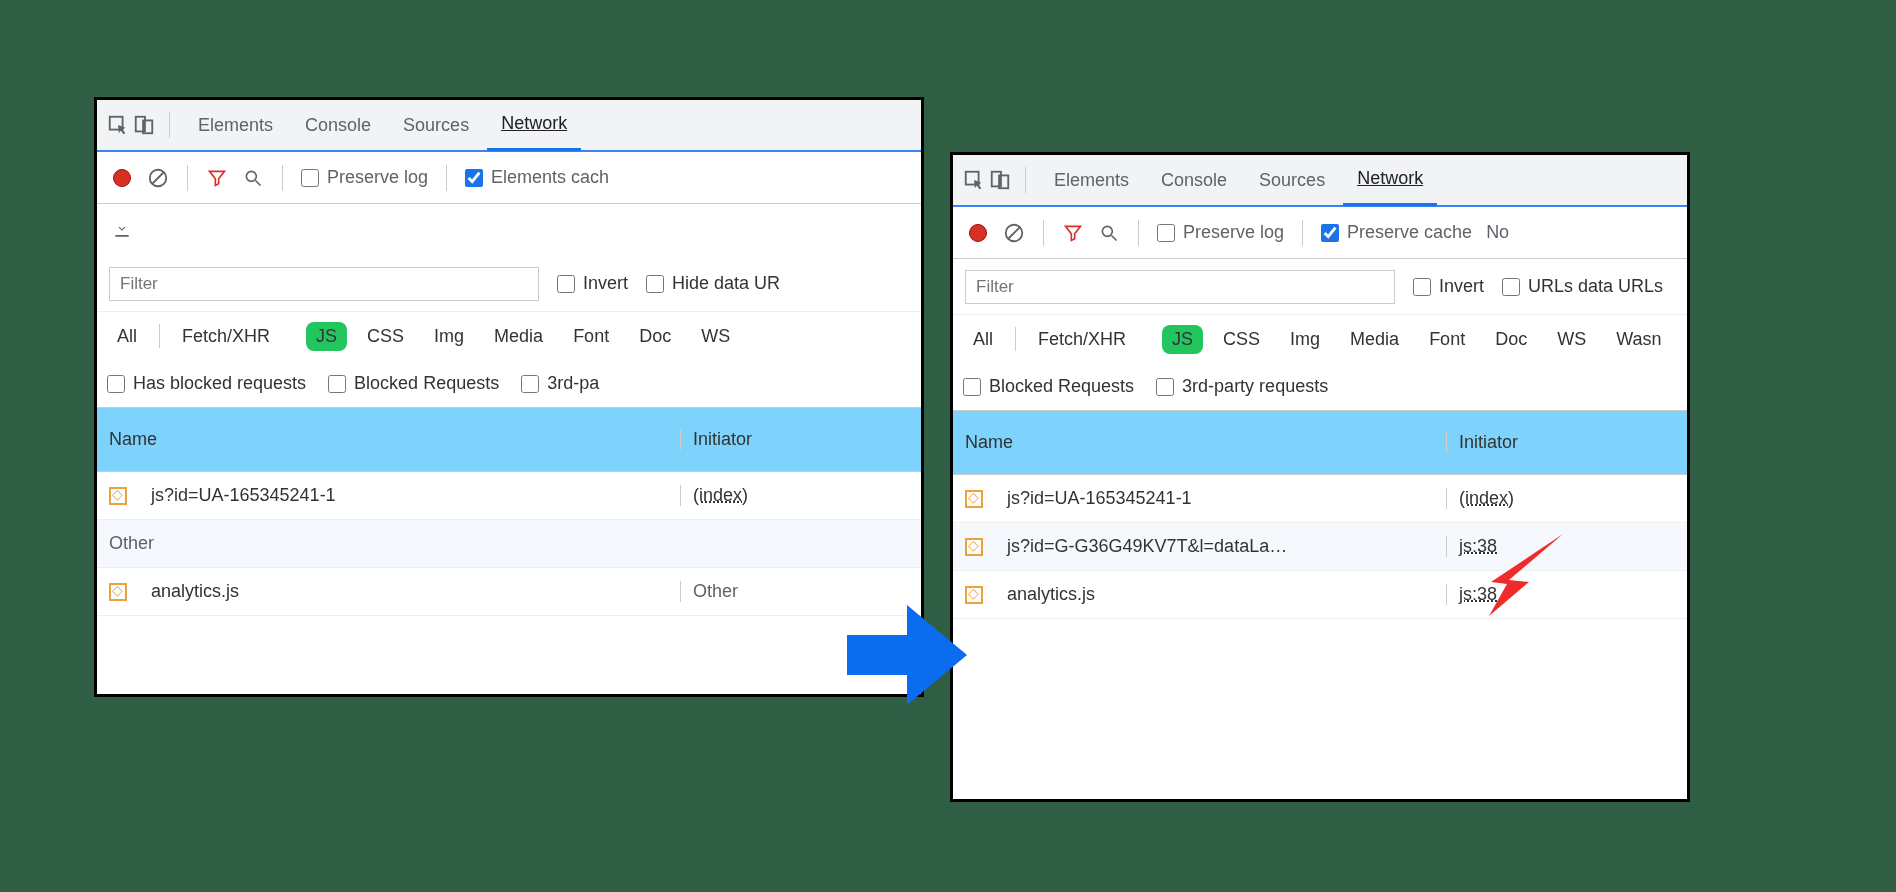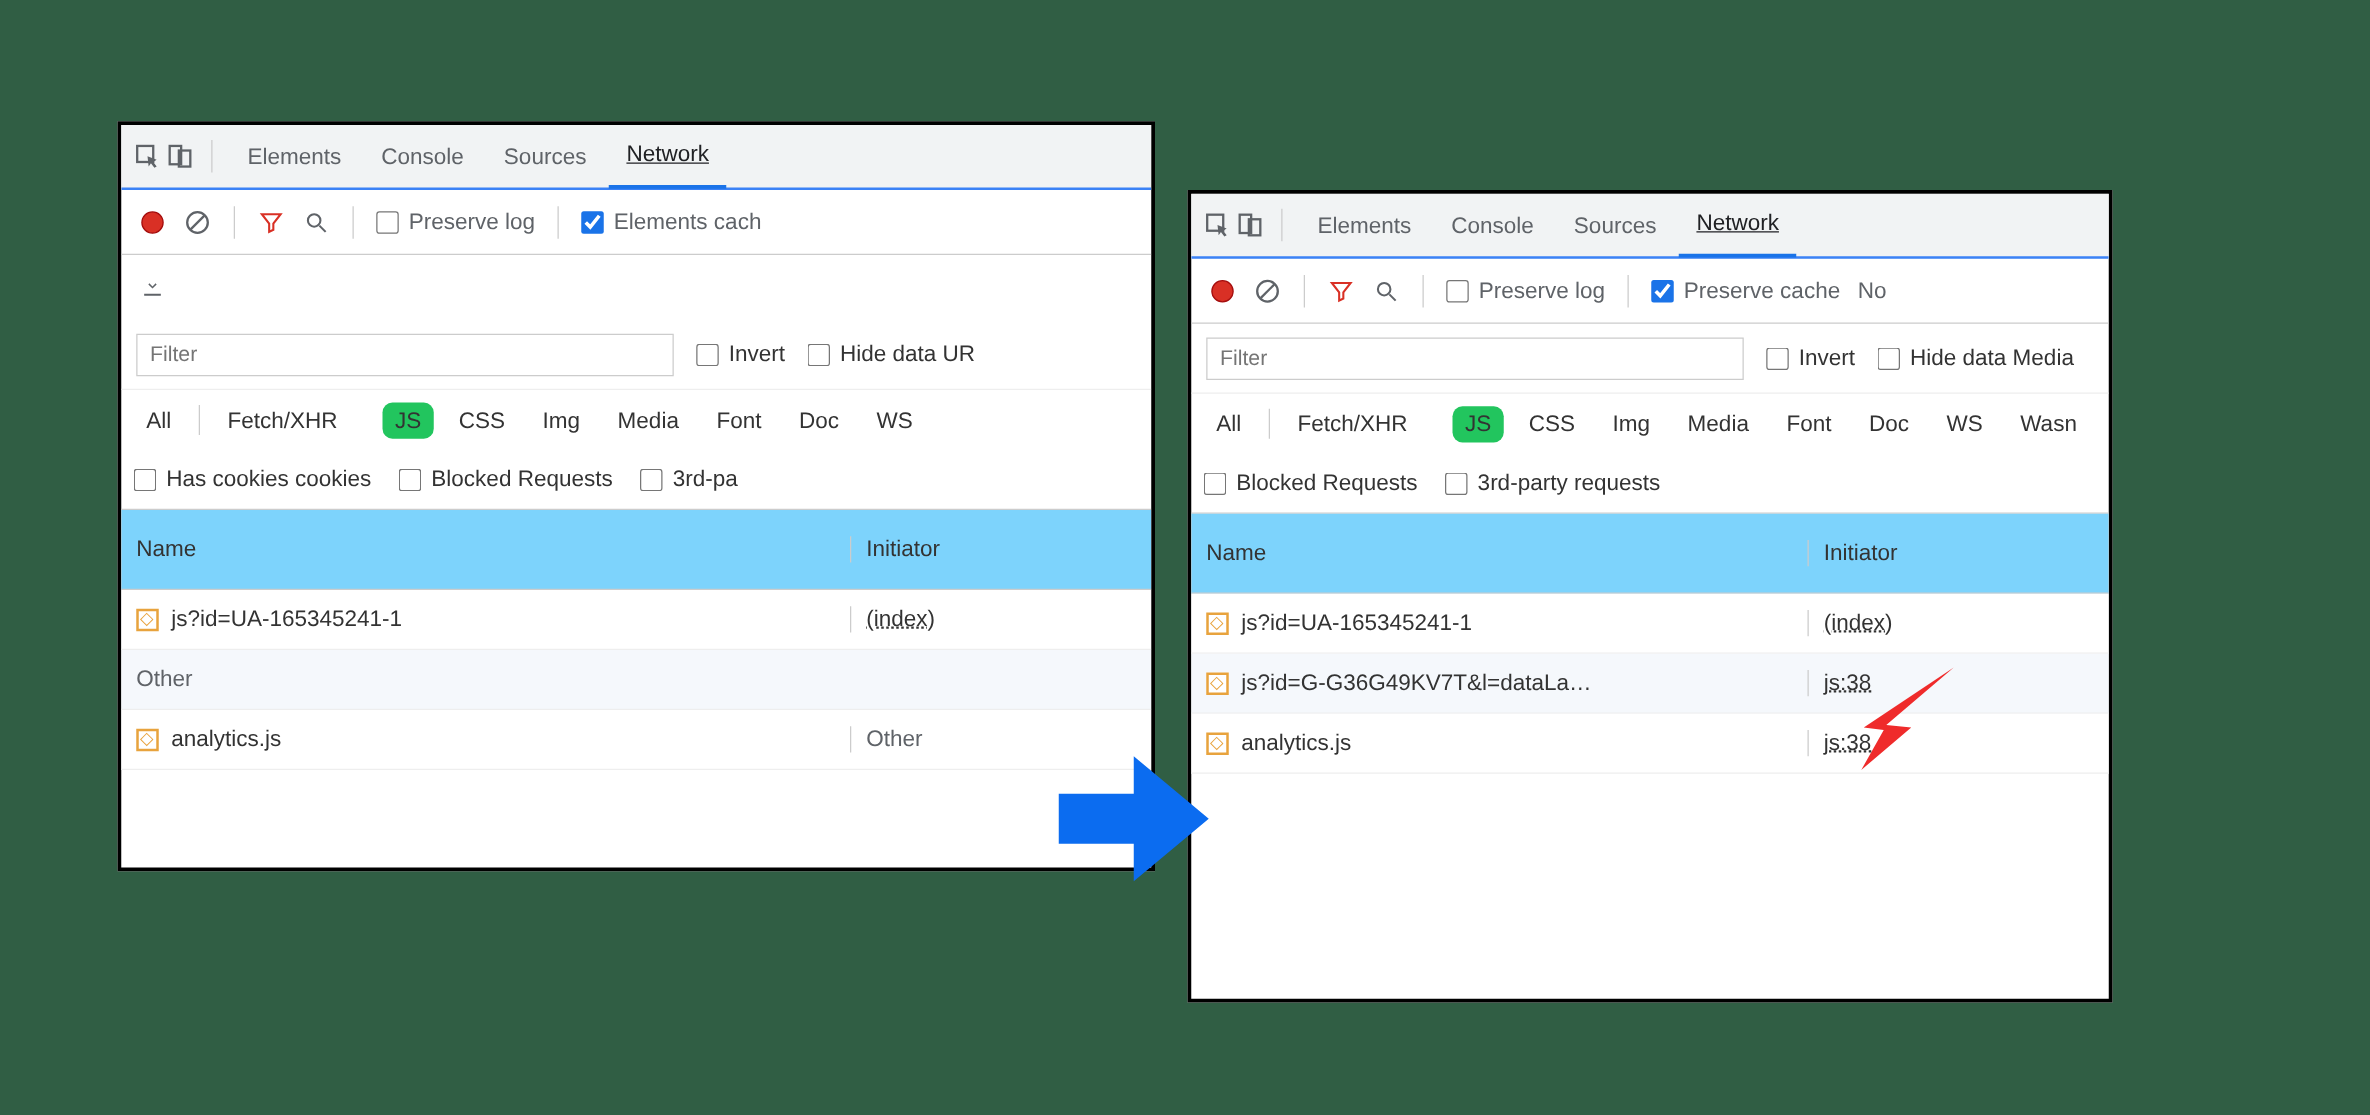--- a/index.html
+++ b/index.html
@@ -84,21 +84,21 @@
     border-bottom:1px solid #ccc;
   }
 
   .table { width:100%; }
   .thead { display:flex; height:64px; align-items:center; background:#7dd3fc; border-bottom:1px solid #ccc; font-size:18px; color:#333; }
   .th.name { flex:1; padding-left:12px; border-right:1px solid #ccc; }
   .th.init { flex:0 0 240px; padding-left:12px; }
   .trow { display:flex; height:48px; align-items:center; font-size:18px; border-bottom:1px solid #eee; }
   .trow:nth-child(odd){ background:#fff; }
   .trow:nth-child(even){ background:#f5f8fc; }
-  .td.name { flex:1; padding-left:12px; border-right:1px solid #ccc; display:flex; gap:10px; align-items:center; overflow:hidden; text-overflow:ellipsis; white-space:nowrap; }
+  .td.name { flex:1; padding-left:12px; border-right:1px solid #ccc; display:flex; gap:24px; align-items:center; overflow:hidden; text-overflow:ellipsis; white-space:nowrap; }
   .td.init { flex:0 0 240px; padding-left:12px; color:#5f6368; }
   .td.init .link { text-decoration: underline dotted; color:#333; }
   .js-icon { width:18px; height:18px; background:#fff; border:2px solid #e8a33d; position:relative; flex-shrink:0; }
   .js-icon::after { content:"◇"; color:#e8a33d; position:absolute; top:-3px; left:1px; font-size:14px; }
 
   .icon-btn { width:22px; height:22px; display:flex; align-items:center; justify-content:center; flex-shrink:0; }
   .record-dot { width:18px; height:18px; border-radius:50%; background:#d93025; border:1px solid #a50e0e; }
   .clear-icon svg { width:22px; height:22px; stroke:#5f6368; fill:none; stroke-width:2; }
   .funnel svg { width:20px; height:20px; fill:none; stroke:#d93025; stroke-width:2; }
   .search svg { width:20px; height:20px; fill:none; stroke:#5f6368; stroke-width:2; }
@@ -205,21 +205,21 @@
     <span class="pill">Img</span>
     <span class="pill">Media</span>
     <span class="pill">Font</span>
     <span class="pill">Doc</span>
     <span class="pill">WS</span>
   </div>
 
   <div class="checkrow">
     <label class="chk">
         <input type="checkbox" style="">
-        <span>Has cookies cookies</span>
+        <span>Has blocked requests</span>
       </label>
     <label class="chk">
         <input type="checkbox" style="">
         <span>Blocked Requests</span>
       </label>
     <label class="chk">
         <input type="checkbox" style="">
         <span>3rd-pa</span>
       </label>
   </div>
@@ -308,21 +308,21 @@
   </div>
 
   <div class="filterbar">
     <input class="filter-input" placeholder="Filter" style="">
     <label class="chk">
         <input type="checkbox" style="">
         <span>Invert</span>
       </label>
     <label class="chk">
         <input type="checkbox" style="">
-        <span>Hide data Media</span>
+        <span>URLs data URLs</span>
       </label>
   </div>
 
   <div class="typebar">
     <span class="pill">All</span>
     <span class="vsep"></span>
     <span class="pill">Fetch/XHR</span>
     <span class="pill active">JS</span>
     <span class="pill">CSS</span>
     <span class="pill">Img</span>

